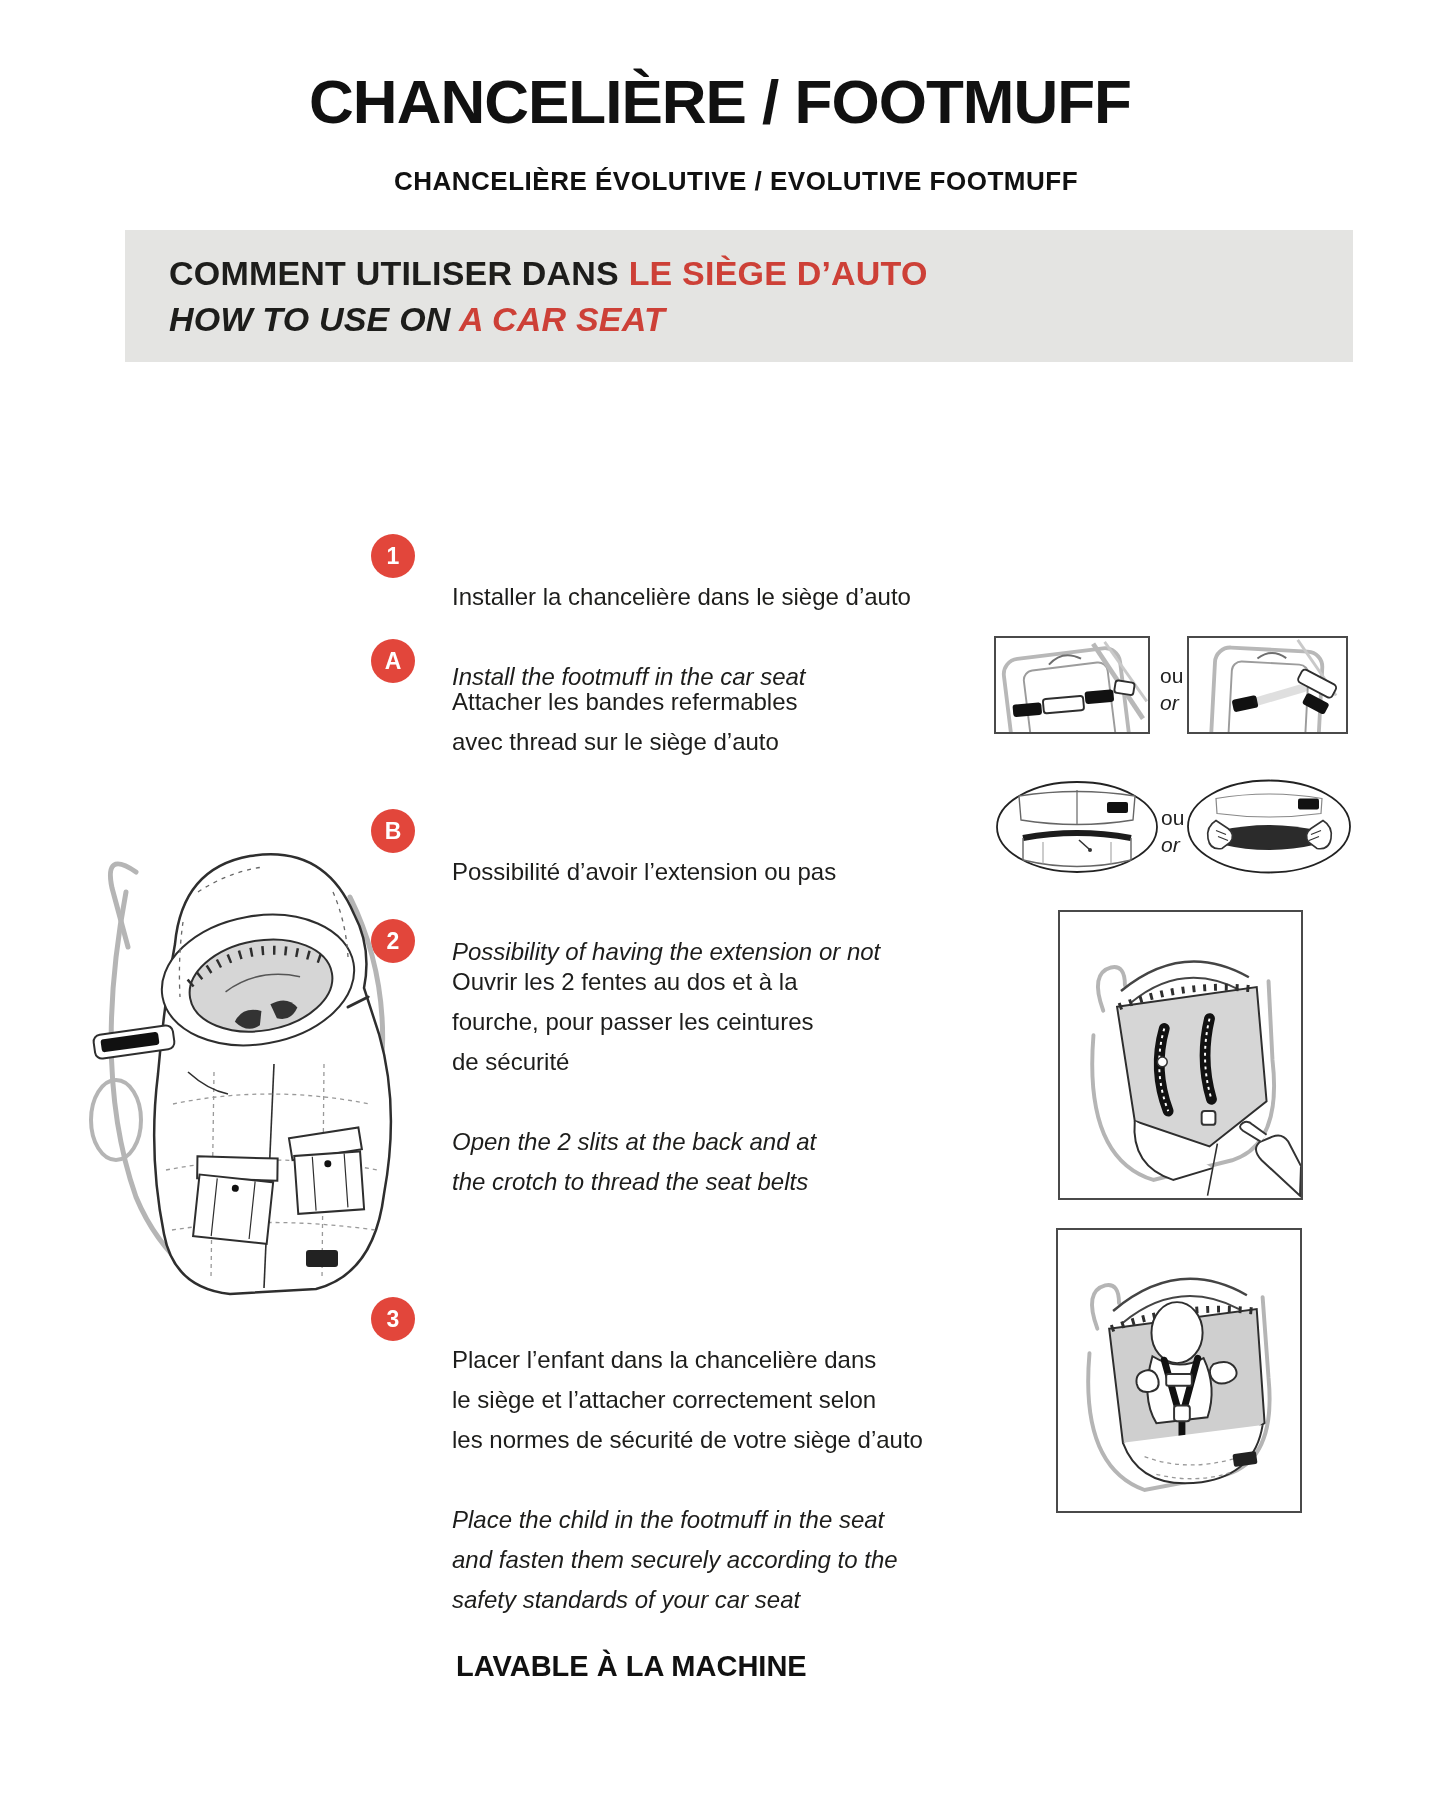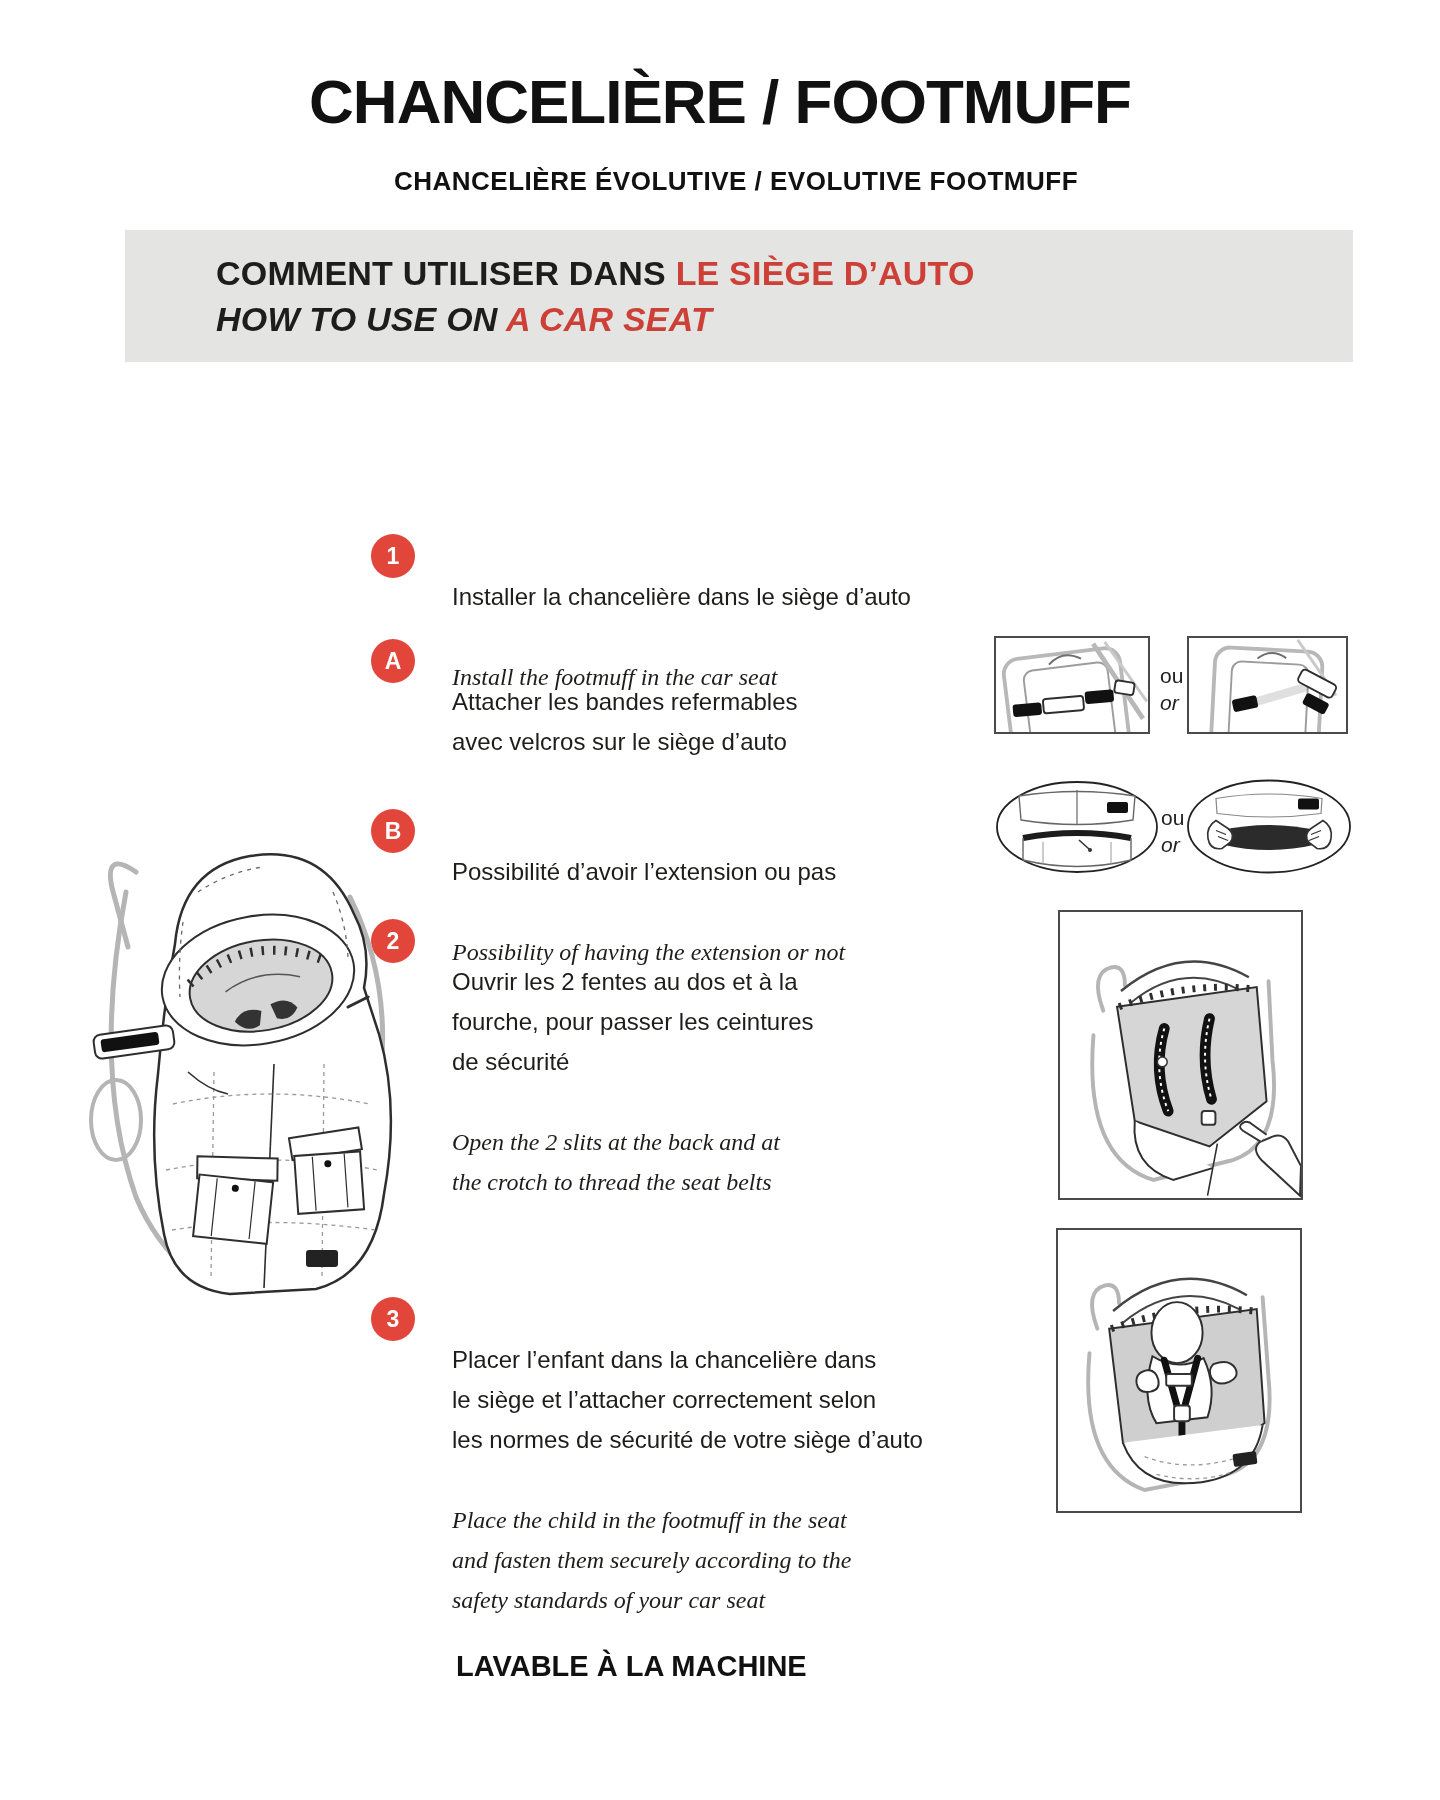--- a/index.html
+++ b/index.html
@@ -12,32 +12,32 @@
     font-size:62px;font-weight:800;letter-spacing:-1px;margin:0;color:#111;
   }
   .subtitle{
     position:absolute;top:150px;left:0;width:100%;text-align:center;
     font-size:26px;font-weight:700;letter-spacing:0.5px;margin:16px;color:#111;
   }
   .banner{
     position:absolute;left:125px;top:230px;width:1228px;height:132px;
     background:#e4e4e2;
   }
-  .banner-inner{padding:20px 0 0 44px;margin-left:47px;}
+  .banner-inner{padding:20px 0 0 44px;}
   .banner-line{font-size:34px;font-weight:700;line-height:46px;letter-spacing:0.2px;color:#1d1d1b;white-space:nowrap;}
   .banner-line .red{color:#cd4037;}
   .banner-line.en{font-style:italic;}
   .step{position:absolute;left:371px;}
   .badge{
     position:absolute;left:0;top:-3px;width:44px;height:44px;border-radius:50%;
     background:#e2463b;color:#ffffff;font-size:23px;font-weight:700;
     display:flex;align-items:center;justify-content:center;
   }
   .step-text{position:absolute;left:81px;top:0;width:620px;font-size:24px;line-height:40px;white-space:pre-line;color:#1d1d1b;}
-  .step-text .en{font-style:italic;font-family:Liberation Serif, serif;}
+  .step-text .en{font-style:italic;}
   .step-1{top:537px;}
   .step-a{top:642px;}
   .step-b{top:812px;}
   .step-2{top:922px;}
   .step-3{top:1300px;}
   .orlabel{position:absolute;font-size:21px;line-height:27px;color:#222;}
   .orlabel .en{font-style:italic;}
   .orlabel-a{left:1160px;top:662px;}
   .orlabel-b{left:1161px;top:804px;}
   .illus{position:absolute;}
@@ -73,21 +73,21 @@
     <div class="step-text">
       <div class="fr">Installer la chancelière dans le siège d’auto</div>
       <div class="en">Install the footmuff in the car seat</div>
     </div>
   </div>
 
   <div class="step step-a">
     <div class="badge">A</div>
     <div class="step-text">
       <div class="fr">Attacher les bandes refermables
-avec velcros sur le siège d’auto</div>
+avec thread sur le siège d’auto</div>
     </div>
   </div>
 
   <div class="step step-b">
     <div class="badge">B</div>
     <div class="step-text">
       <div class="fr">Possibilité d’avoir l’extension ou pas</div>
       <div class="en">Possibility of having the extension or not</div>
     </div>
   </div>

